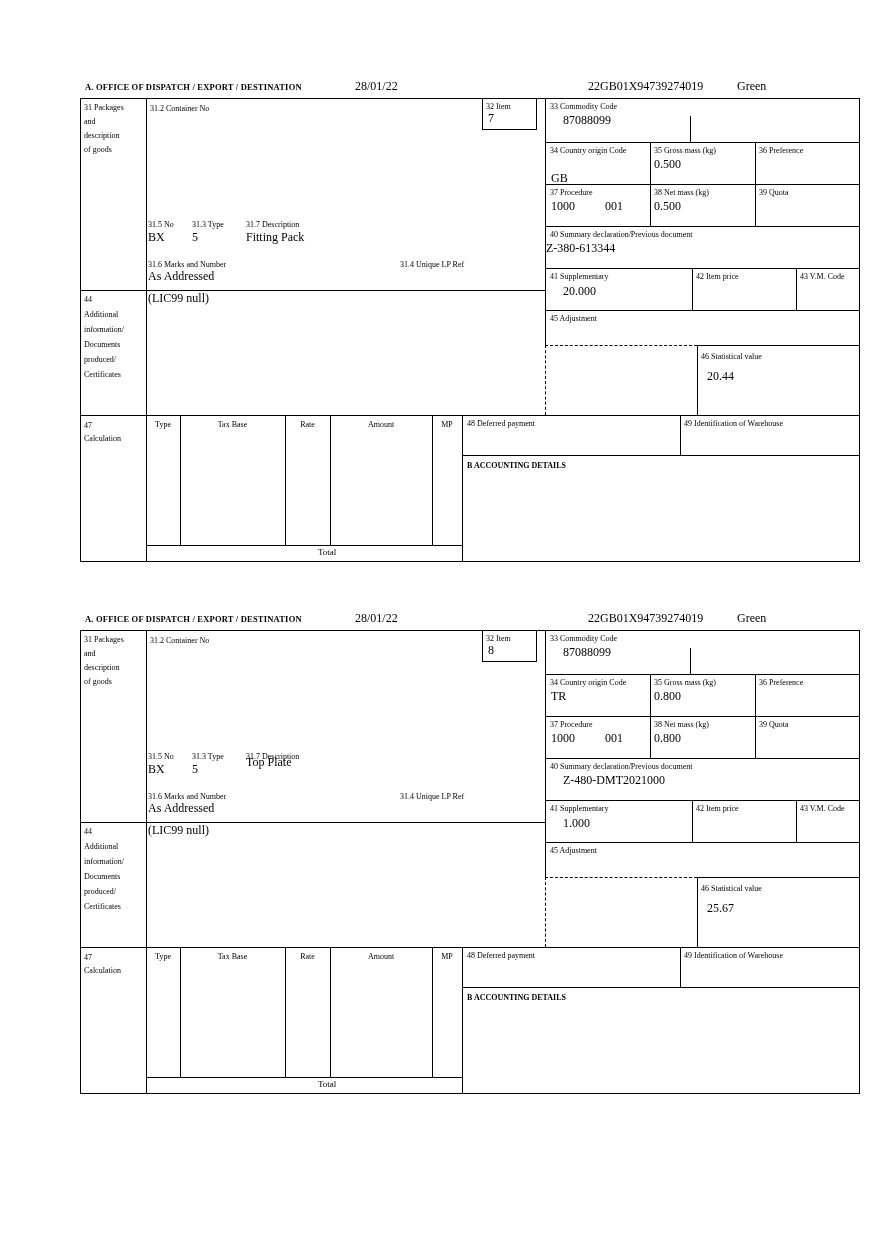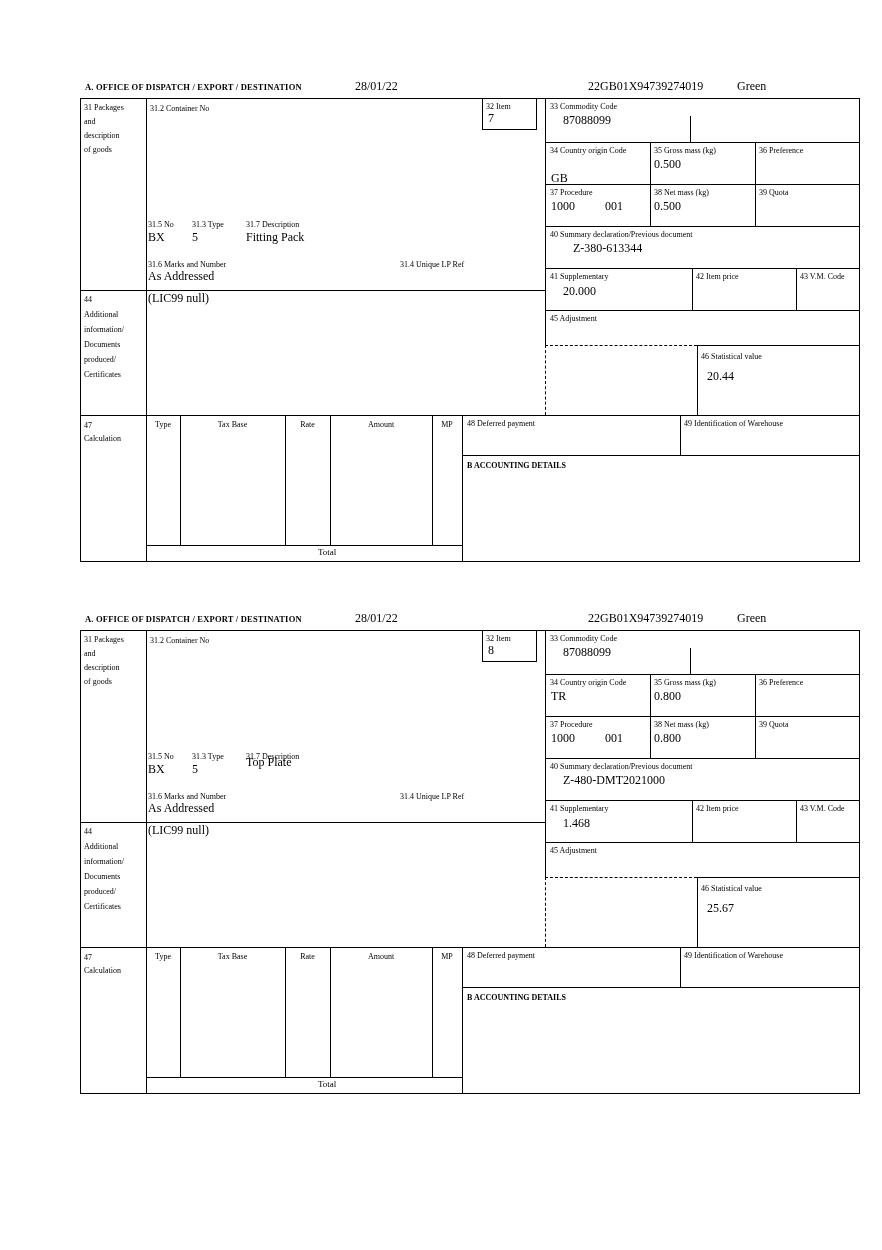--- a/index.html
+++ b/index.html
@@ -83,21 +83,21 @@
     <div class="val" style="left:471px;top:120px">1000</div>
     <div class="val" style="left:525px;top:120px">001</div>
     <div class="val" style="left:574px;top:120px">0.500</div>
     <div class="lbl" style="left:68px;top:140px">31.5 No</div>
     <div class="lbl" style="left:112px;top:140px">31.3 Type</div>
     <div class="lbl" style="left:166px;top:140px">31.7 Description</div>
     <div class="val" style="left:68px;top:151px">BX</div>
     <div class="val" style="left:112px;top:151px">5</div>
     <div class="val" style="left:166px;top:151px">Fitting Pack</div>
     <div class="lbl" style="left:470px;top:150px">40 Summary declaration/Previous document</div>
-    <div class="val" style="left:493px;top:162px">Z-380-613344</div>
+    <div class="val" style="left:466px;top:162px">Z-380-613344</div>
     <div class="lbl" style="left:68px;top:180px">31.6 Marks and Number</div>
     <div class="lbl" style="left:320px;top:180px">31.4 Unique LP Ref</div>
     <div class="val" style="left:68px;top:190px">As Addressed</div>
     <div class="lbl" style="left:470px;top:192px">41 Supplementary</div>
     <div class="lbl" style="left:616px;top:192px">42 Item price</div>
     <div class="lbl" style="left:720px;top:192px">43 V.M. Code</div>
     <div class="val" style="left:483px;top:205px">20.000</div>
     <div class="lbl pre" style="left:4px;top:212px;line-height:15px">44
 Additional
 information/
@@ -183,21 +183,21 @@
     <div class="val" style="left:112px;top:151px">5</div>
     <div class="val" style="left:166px;top:144px">Top Plate</div>
     <div class="lbl" style="left:470px;top:150px">40 Summary declaration/Previous document</div>
     <div class="val" style="left:483px;top:162px">Z-480-DMT2021000</div>
     <div class="lbl" style="left:68px;top:180px">31.6 Marks and Number</div>
     <div class="lbl" style="left:320px;top:180px">31.4 Unique LP Ref</div>
     <div class="val" style="left:68px;top:190px">As Addressed</div>
     <div class="lbl" style="left:470px;top:192px">41 Supplementary</div>
     <div class="lbl" style="left:616px;top:192px">42 Item price</div>
     <div class="lbl" style="left:720px;top:192px">43 V.M. Code</div>
-    <div class="val" style="left:483px;top:205px">1.468</div>
+    <div class="val" style="left:483px;top:205px">1.000</div>
     <div class="lbl pre" style="left:4px;top:212px;line-height:15px">44
 Additional
 information/
 Documents
 produced/
 Certificates</div>
     <div class="val" style="left:68px;top:212px">(LIC99 null)</div>
     <div class="lbl" style="left:470px;top:234px">45 Adjustment</div>
     <div class="lbl" style="left:621px;top:272px">46 Statistical value</div>
     <div class="val" style="left:627px;top:290px">25.67</div>

